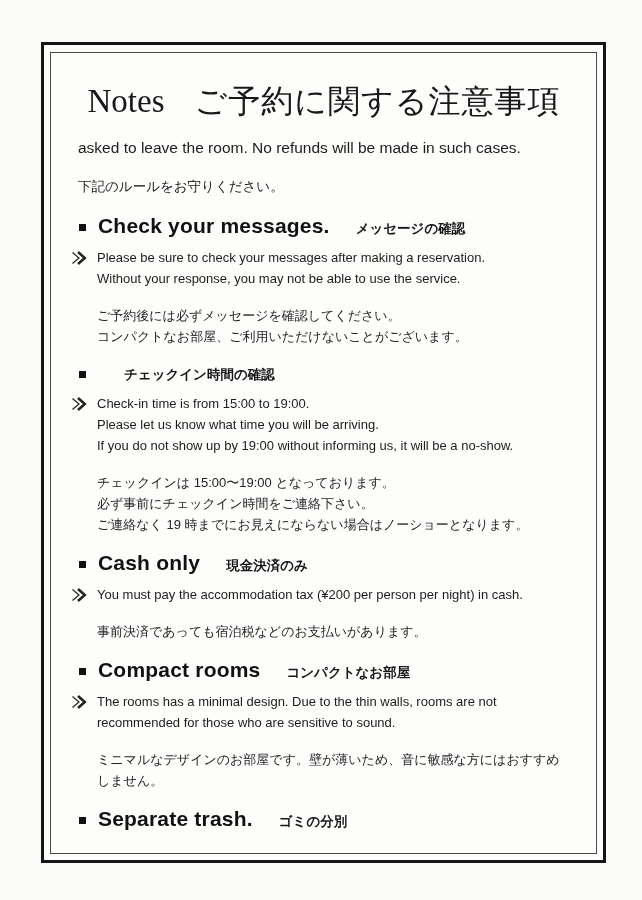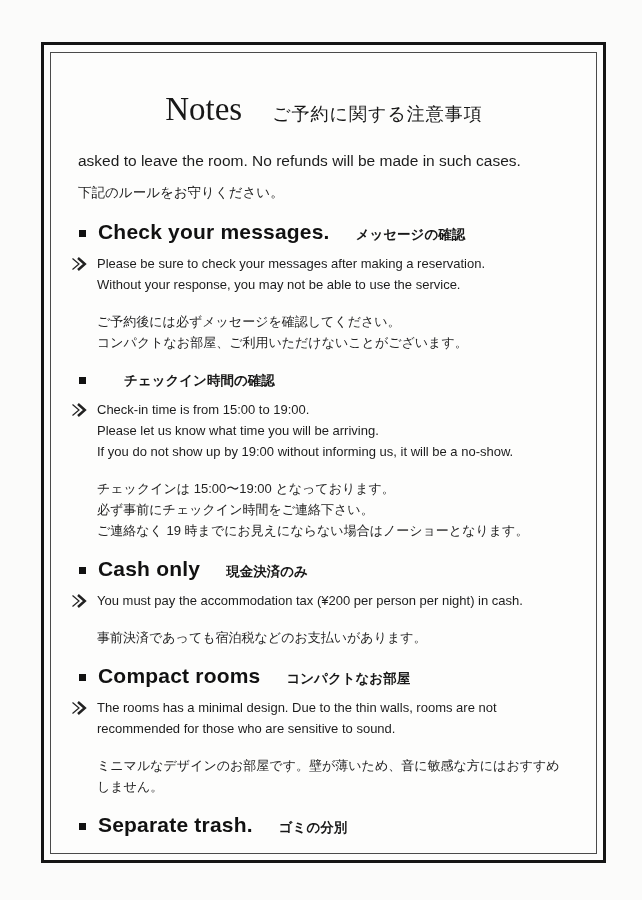--- a/index.html
+++ b/index.html
@@ -24,56 +24,56 @@
     border: 3px solid #151515;
     background: #fdfdfc;
   }
   .inner-frame {
     position: absolute;
     left: 6px;
     top: 7px;
     right: 6px;
     bottom: 6px;
     border: 1px solid #4a4a4a;
-    padding: 34px 26px 0 27px;
+    padding: 26px 26px 0 27px;
     box-sizing: border-box;
   }
   .title-row {
     display: flex;
     justify-content: center;
     align-items: baseline;
     gap: 30px;
     line-height: 44px;
     white-space: nowrap;
   }
   .title-en {
     font-family: "Liberation Serif", "DejaVu Serif", serif;
     font-size: 33px;
     color: #181818;
   }
   .title-jp {
     font-family: "Liberation Serif", "DejaVu Serif", serif;
-    font-size: 18px;
+    font-size: 32px;
     letter-spacing: 1px;
     color: #181818;
   }
   .intro {
     margin-top: 14px;
   }
   .intro .en-line {
     font-size: 15.5px;
     line-height: 21px;
   }
   .intro .jp-line {
     font-size: 13.5px;
     line-height: 21.5px;
     color: #222;
   }
   .intro .jp-block {
-    margin-top: 11px;
+    margin-top: 18px;
   }
   .section {
     margin-top: 16px;
   }
   .section-head {
     display: flex;
     align-items: baseline;
     line-height: 24px;
     margin-bottom: 6px;
     white-space: nowrap;

